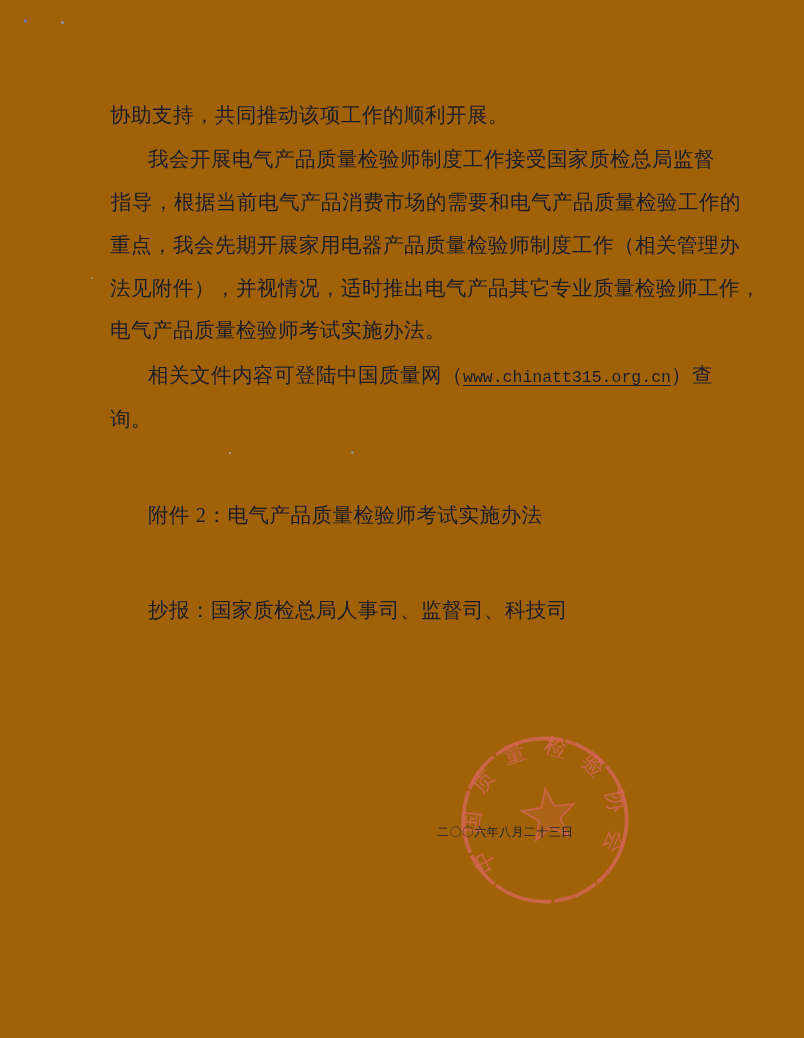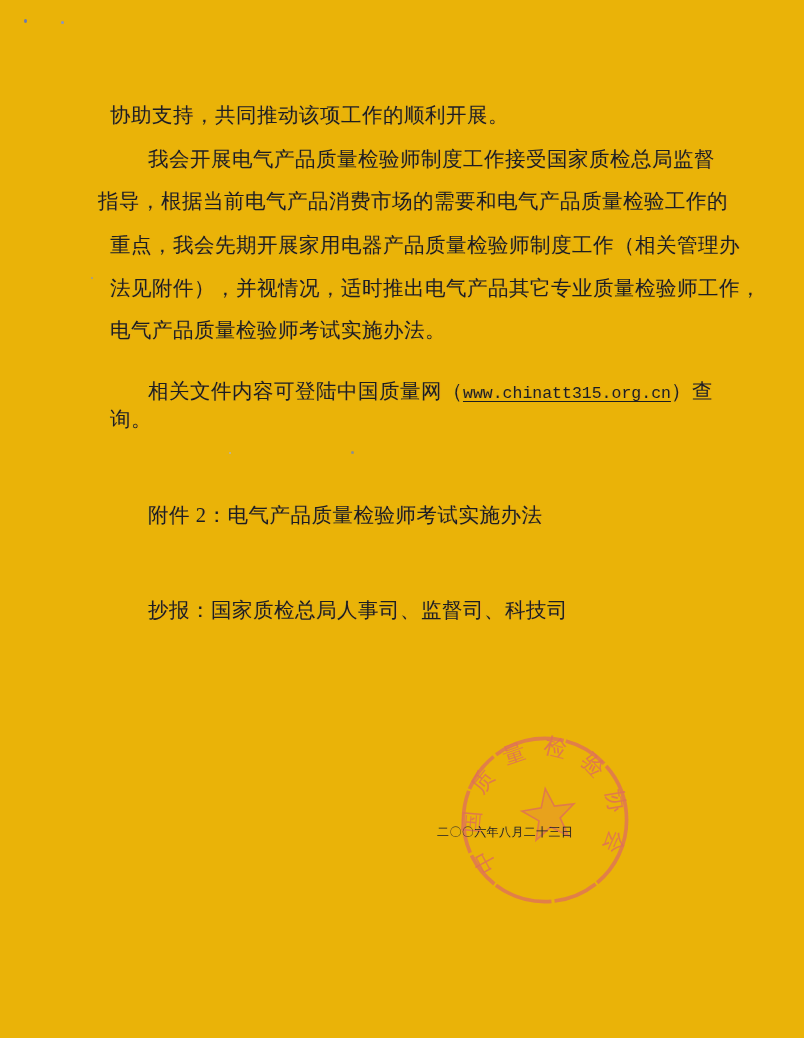--- a/index.html
+++ b/index.html
@@ -4,41 +4,41 @@
 <style>
   html, body {
     margin: 0;
     padding: 0;
     background: #ffffff;
   }
   .page {
     position: relative;
     width: 804px;
     height: 1038px;
-    background: #eab308;
+    background: #a16207;
     overflow: hidden;
     font-family: "Liberation Serif", "DejaVu Serif", serif;
     color: #1d1d20;
   }
   .line {
     position: absolute;
     font-size: 20.5px;
     letter-spacing: 0.5px;
     line-height: 1.15;
     white-space: nowrap;
     
     text-shadow: 1px 0 0 rgba(255, 40, 170, 0.10), -1px 0 0 rgba(0, 190, 210, 0.10);
   }
   .l1  { left: 110px; top: 104px; }
   .l2  { left: 148px; top: 148px; }
-  .l3  { left: 98px; top: 191px; font-family: Liberation Mono, monospace; }
+  .l3  { left: 111px; top: 191px; }
   .l4  { left: 110px; top: 234px; }
   .l5  { left: 110px; top: 277px; text-align: center; }
   .l6  { left: 110px; top: 319px; }
-  .l7  { left: 148px; top: 364px; margin-top: 16px; }
+  .l7  { left: 148px; top: 364px; }
   .l8  { left: 110px; top: 408px; }
   .a1  { left: 148px; top: 459px; }
   .a2  { left: 148px; top: 504px; }
   .cc  { left: 148px; top: 599px; }
   .date-line {
     left: 437px; top: 826px;
     font-size: 12px;
     letter-spacing: 0.4px;
     z-index: 3;
   }

